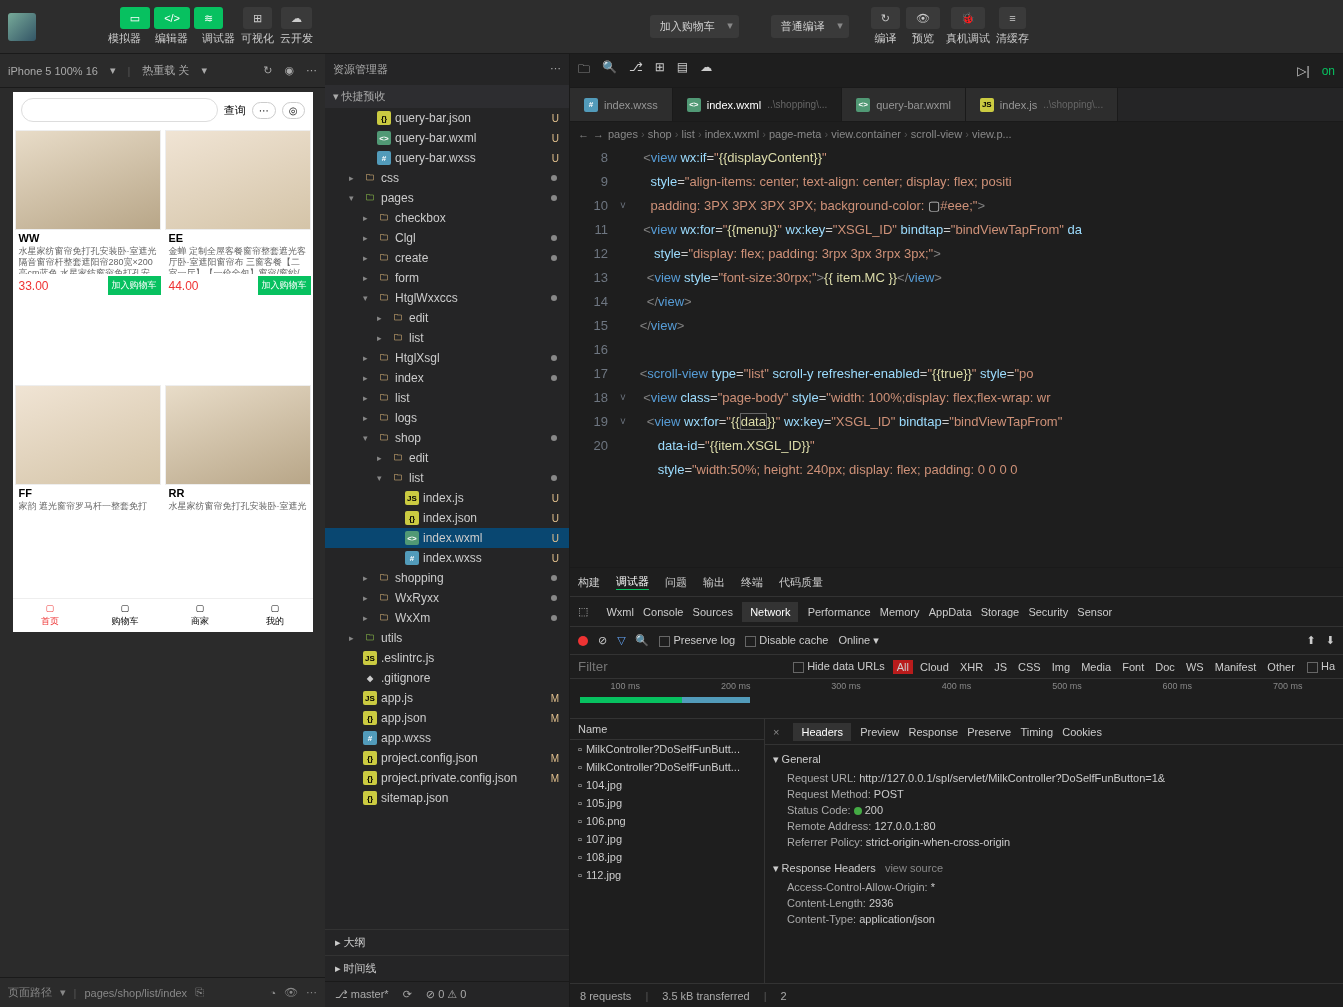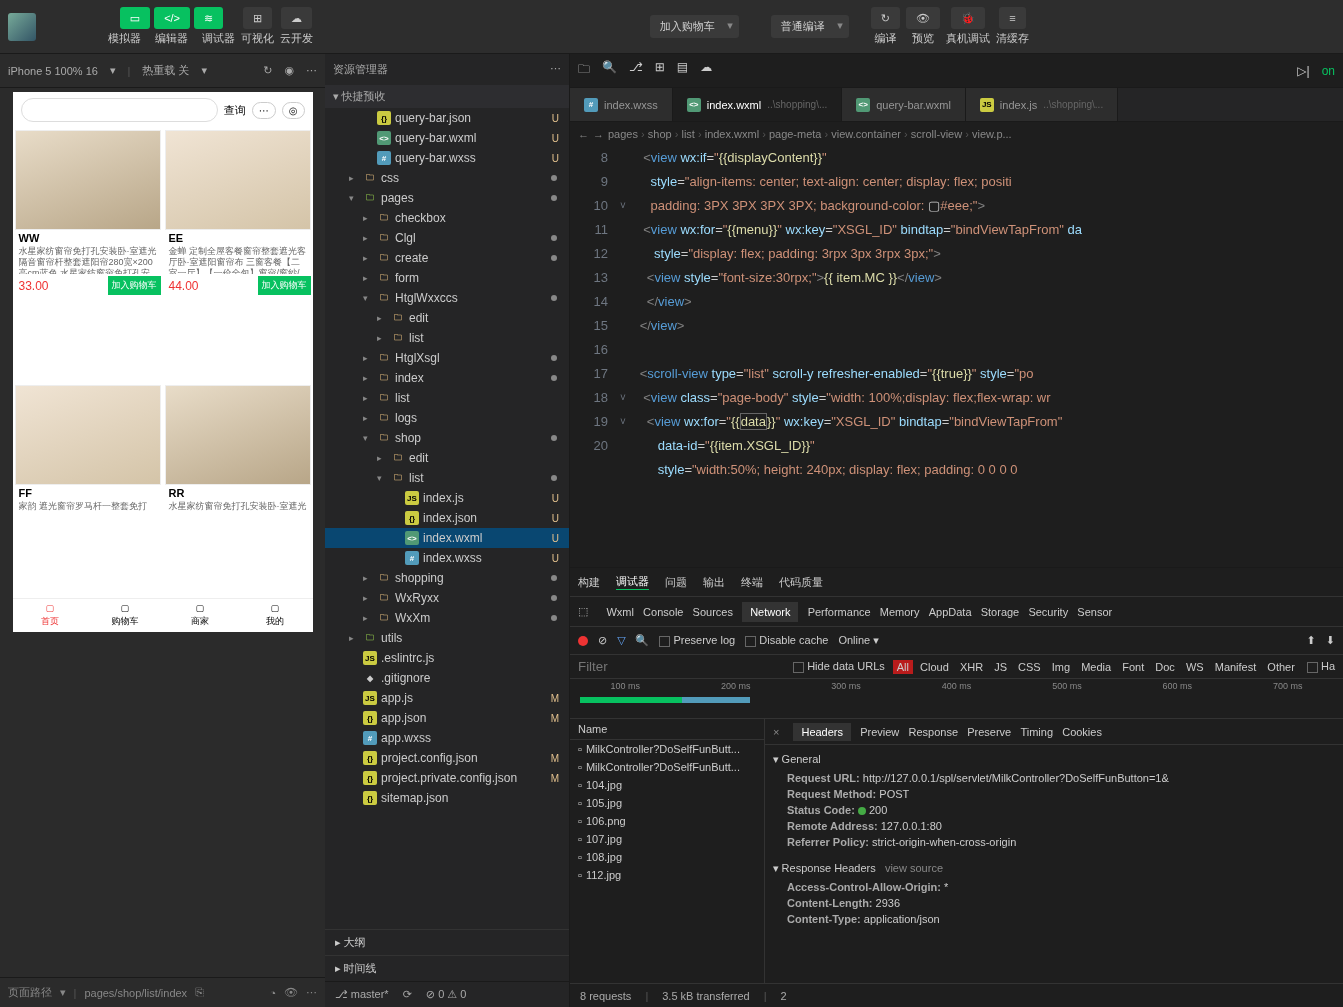--- a/index.html
+++ b/index.html
@@ -89,21 +89,21 @@
 .net-body { flex:1; display:flex; border-top:1px solid #333; overflow:hidden; }
 .req-list { width:195px; border-right:1px solid #333; font-size:11px; overflow:auto; }
 .req-list .hdr { padding:4px 8px; border-bottom:1px solid #333; }
 .req-list .req { padding:3px 8px; display:flex; gap:4px; overflow:hidden; white-space:nowrap; }
 .detail { flex:1; display:flex; flex-direction:column; font-size:11px; overflow:auto; }
 .det-tabs { height:26px; display:flex; align-items:center; gap:14px; padding:0 8px; border-bottom:1px solid #333; }
 .det-tabs span.active { color:#fff; background:#333; padding:3px 8px; }
 .det-sect { padding:4px 8px; }
 .det-sect-h { color:#ccc; padding:4px 0; }
 .det-kv { padding:2px 0 2px 14px; }
-.det-kv b { color:#aaa; font-weight:bold; }
+.det-kv b { color:#aaa; font-weight:normal; }
 .status-green { display:inline-block; width:8px; height:8px; background:#4a4; border-radius:50%; vertical-align:middle; }
 .net-footer { height:24px; display:flex; align-items:center; padding:0 10px; gap:14px; font-size:11px; border-top:1px solid #333; color:#aaa; }
 .statusbar { height:26px; background:#252526; display:flex; align-items:center; padding:0 10px; gap:14px; font-size:11px; color:#aaa; border-top:1px solid #1a1a1a; }
 .link { color:#888; }
 .checkbox { width:11px; height:11px; border:1px solid #666; display:inline-block; vertical-align:middle; }
 </style>
 </head>
 <body>
 
 <div class="toolbar-top">

